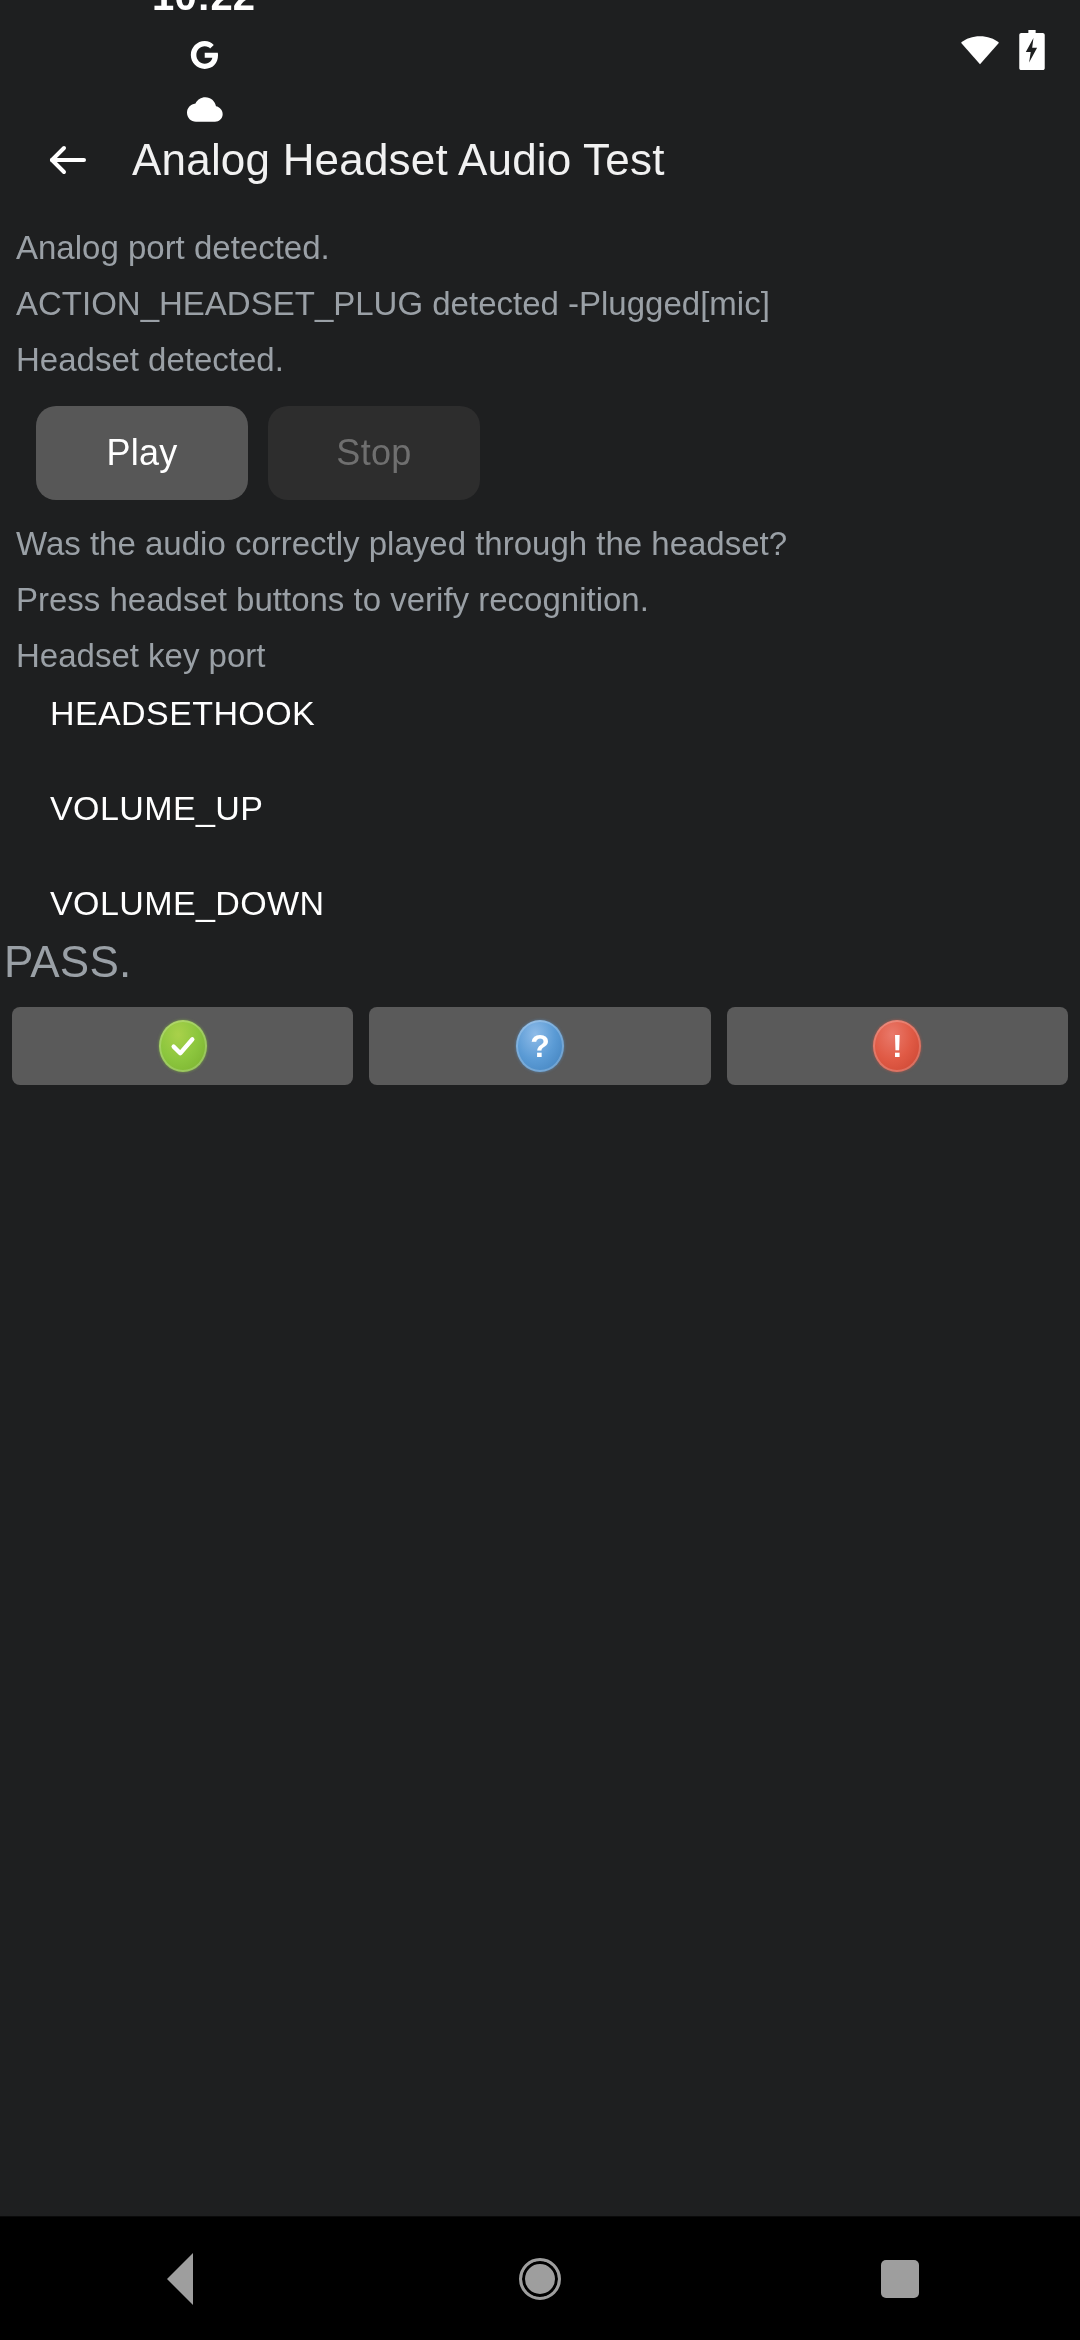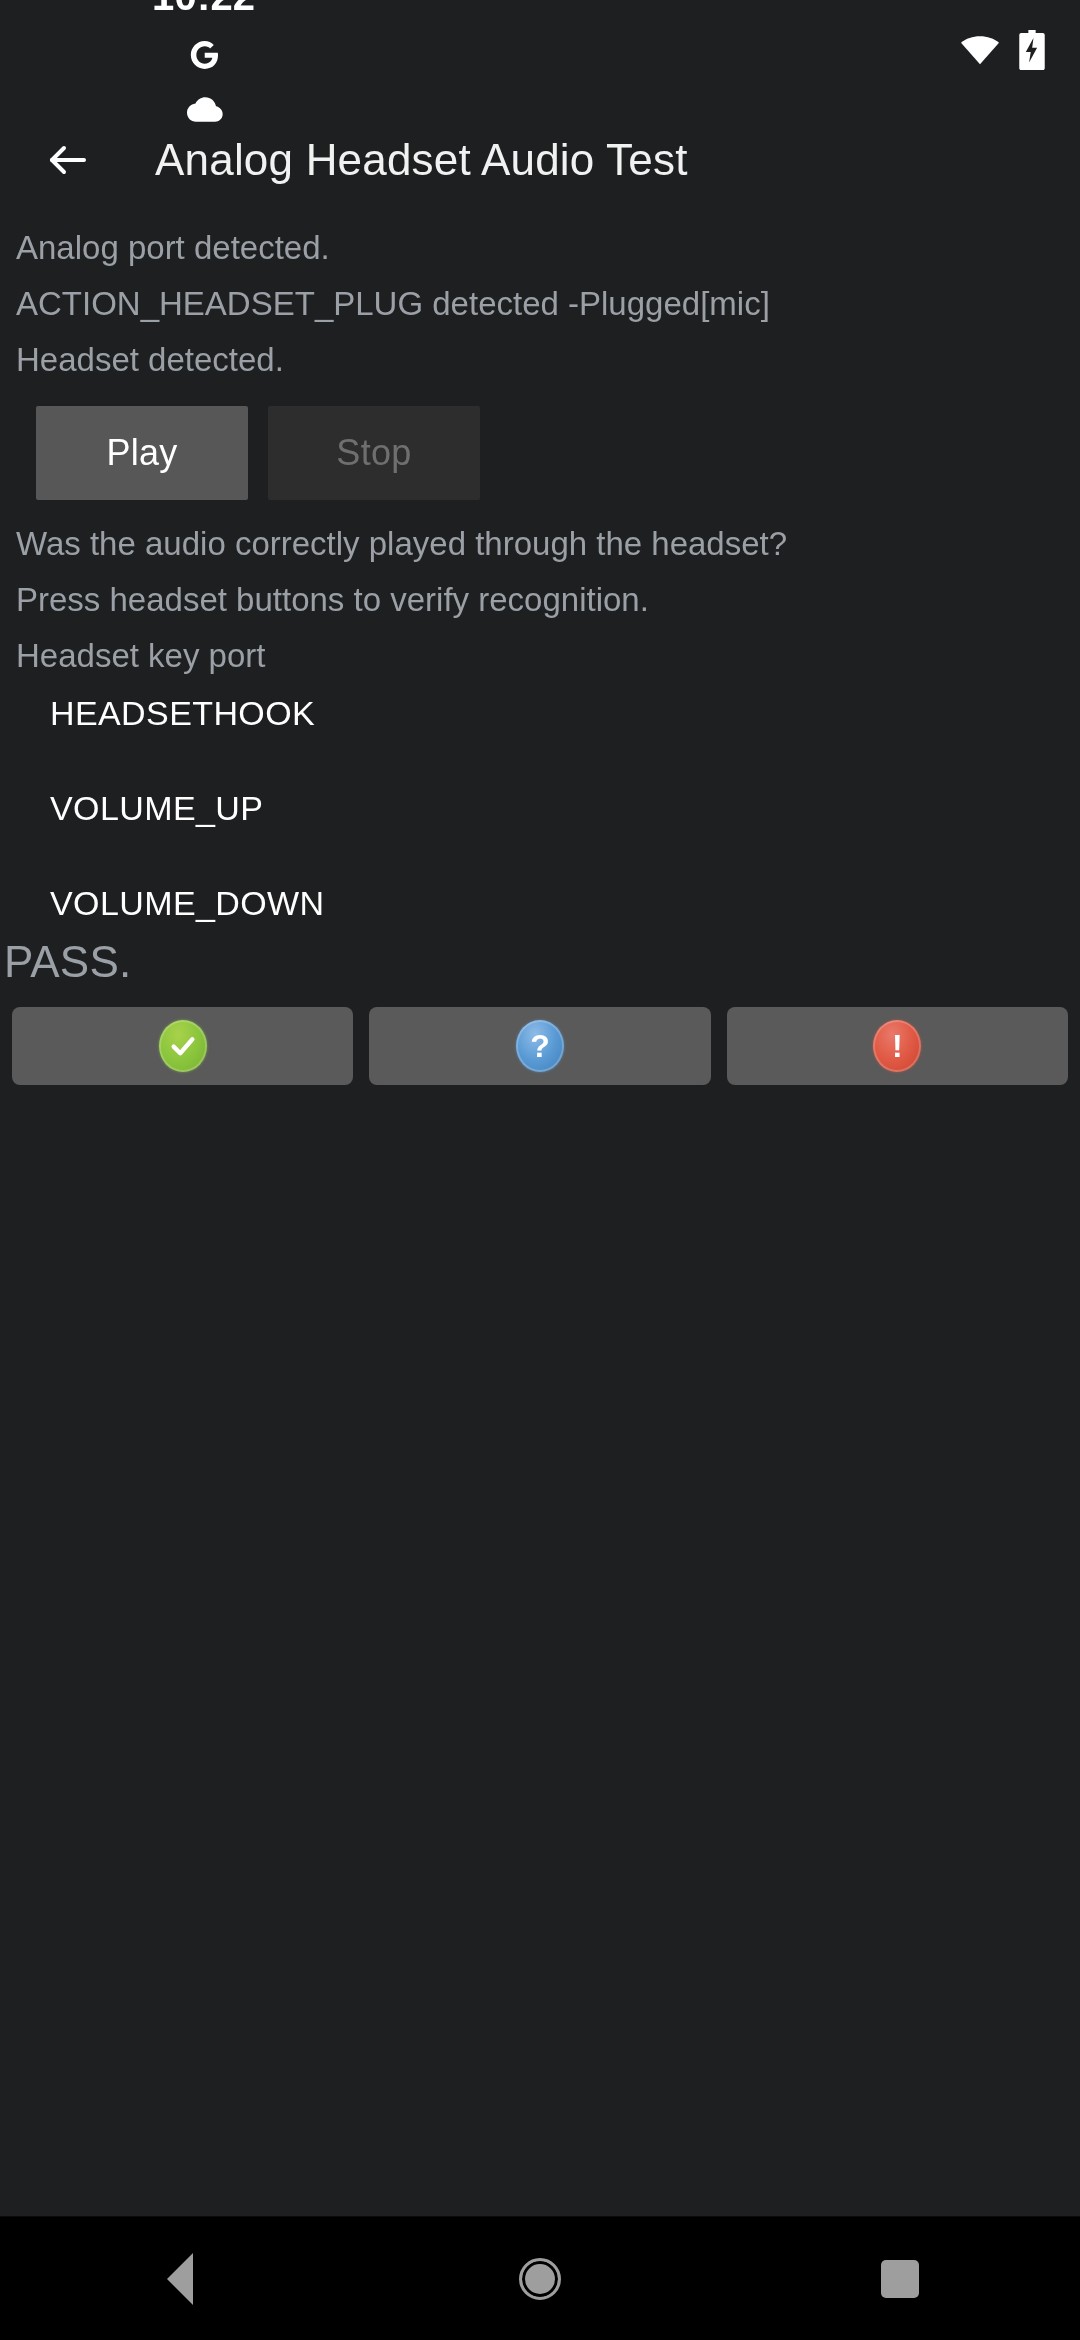--- a/index.html
+++ b/index.html
@@ -66,21 +66,21 @@
   }
   .back-arrow {
     width:56px; height:56px;
     display:flex; align-items:center; justify-content:center;
     color:#ffffff;
     cursor:pointer;
     flex:0 0 auto;
   }
   .back-arrow svg { width:48px; height:48px; display:block; }
   .app-title {
-    margin-left:59px;
+    margin-left:36px;
     color:#f1f1f1;
     font-size:44px;
     font-weight:400;
     letter-spacing:0.2px;
     white-space:nowrap;
   }
 
   
   .content {
     flex:1 1 auto;
@@ -96,21 +96,21 @@
     white-space:nowrap;
   }
   .btn-row {
     display:flex;
     gap:20px;
     padding:18px 0 16px 36px;
   }
   .mbtn {
     min-width:212px;
     height:94px;
-    border-radius:2px;
+    border-radius:20px;
     display:flex; align-items:center; justify-content:center;
     font-size:36px;
     letter-spacing:0.3px;
     border:none;
     font-family:"Liberation Sans", sans-serif;
     padding:0 26px;
   }
   .mbtn.enabled {
     background:#575757;
     color:#ffffff;

